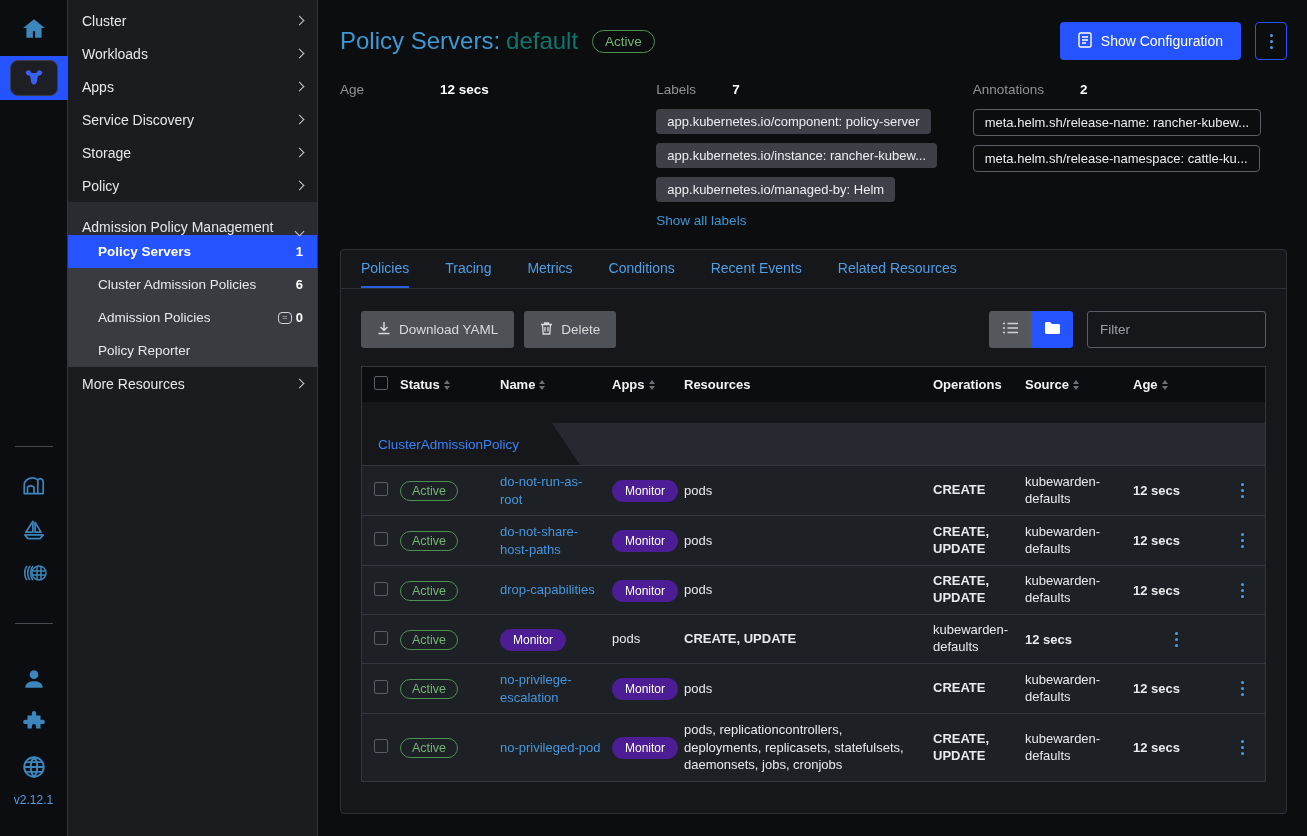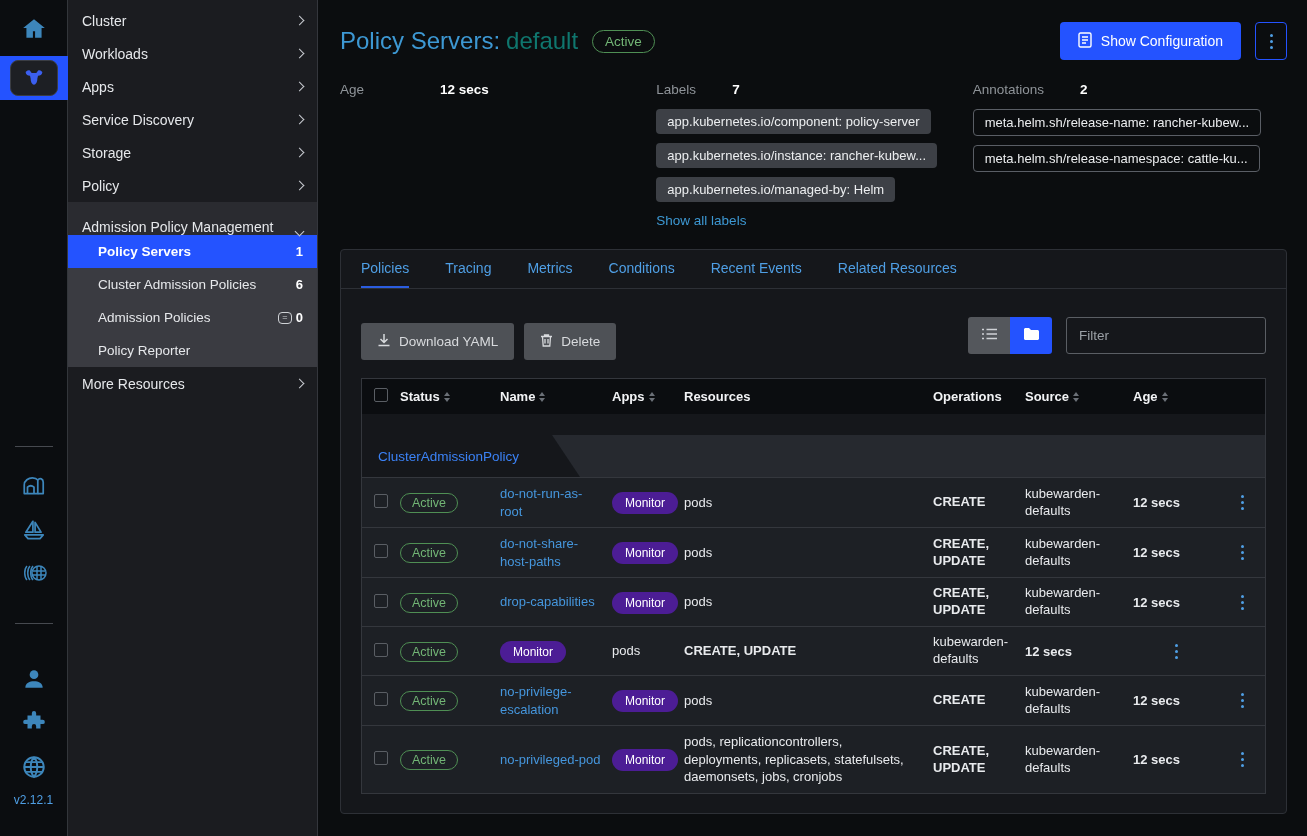--- a/index.html
+++ b/index.html
@@ -62,26 +62,26 @@
   .chip.outline { background:transparent; border:1px solid #5a5e65; }
   .linky { color:#3d98d3; font-size:13.5px; margin-top:11px; display:inline-block; cursor:pointer; text-decoration:none; }
 
   
   .panel { margin-top:20px; border:1px solid #2d3036; border-radius:4px; background:#15171b; flex:0 0 auto; height:565px; display:flex; flex-direction:column; }
   .tabs { display:flex; gap:36px; padding:0 20px; border-bottom:1px solid #2d3036; height:39px; flex-shrink:0; }
   .tab { display:flex; align-items:center; color:#4f9fe5; font-size:14px; border-bottom:2px solid transparent; cursor:pointer; }
   .tab.active { border-bottom-color:#2b5de0; }
 
   .toolbar { display:flex; align-items:center; margin:22px 20px 18px 20px; gap:10px; }
-  .btn-gray { background:#4e5156; color:#d8dadd; border:none; border-radius:3px; height:37px; padding:0 16px; font-size:13.5px; display:flex; align-items:center; gap:8px; cursor:pointer; font-family:inherit;margin-top:12px; }
+  .btn-gray { background:#4e5156; color:#d8dadd; border:none; border-radius:3px; height:37px; padding:0 16px; font-size:13.5px; display:flex; align-items:center; gap:8px; cursor:pointer; font-family:inherit; }
   .tb-right { margin-left:auto; display:flex; align-items:center; gap:14px; }
   .seg { display:flex; border-radius:3px; overflow:hidden; }
   .seg-btn { width:42px; height:37px; display:flex; align-items:center; justify-content:center; cursor:pointer; background:#54575c; border:none; }
   .seg-btn.active { background:#2453ff; }
-  .filter { width:200px; height:37px; background:transparent; border:1px solid #5a5e64; border-radius:3px; color:#e8eaed; font-size:13.5px; padding:0 12px; font-family:inherit; }
+  .filter { width:179px; height:37px; background:transparent; border:1px solid #5a5e64; border-radius:3px; color:#e8eaed; font-size:13.5px; padding:0 12px; font-family:inherit; }
   .filter::placeholder { color:#9aa0a6; }
 
   
   .table { margin:0 20px 18px 20px; border:1px solid #34373d; display:flex; flex-direction:column; }
   .tgrid { display:grid; grid-template-columns:38px 100px 112px 72px 1fr 92px 108px 86px 46px; align-items:center; }
   .thead { background:#0b0d10; height:35px; font-size:13px; font-weight:bold; color:#f2f3f5; }
   .th { display:flex; align-items:center; gap:4px; cursor:pointer; }
   .sort { display:flex; flex-direction:column; gap:2px; }
   .sort i { width:0; height:0; border-left:3.5px solid transparent; border-right:3.5px solid transparent; }
   .sort .up { border-bottom:4.5px solid #6b7077; }

